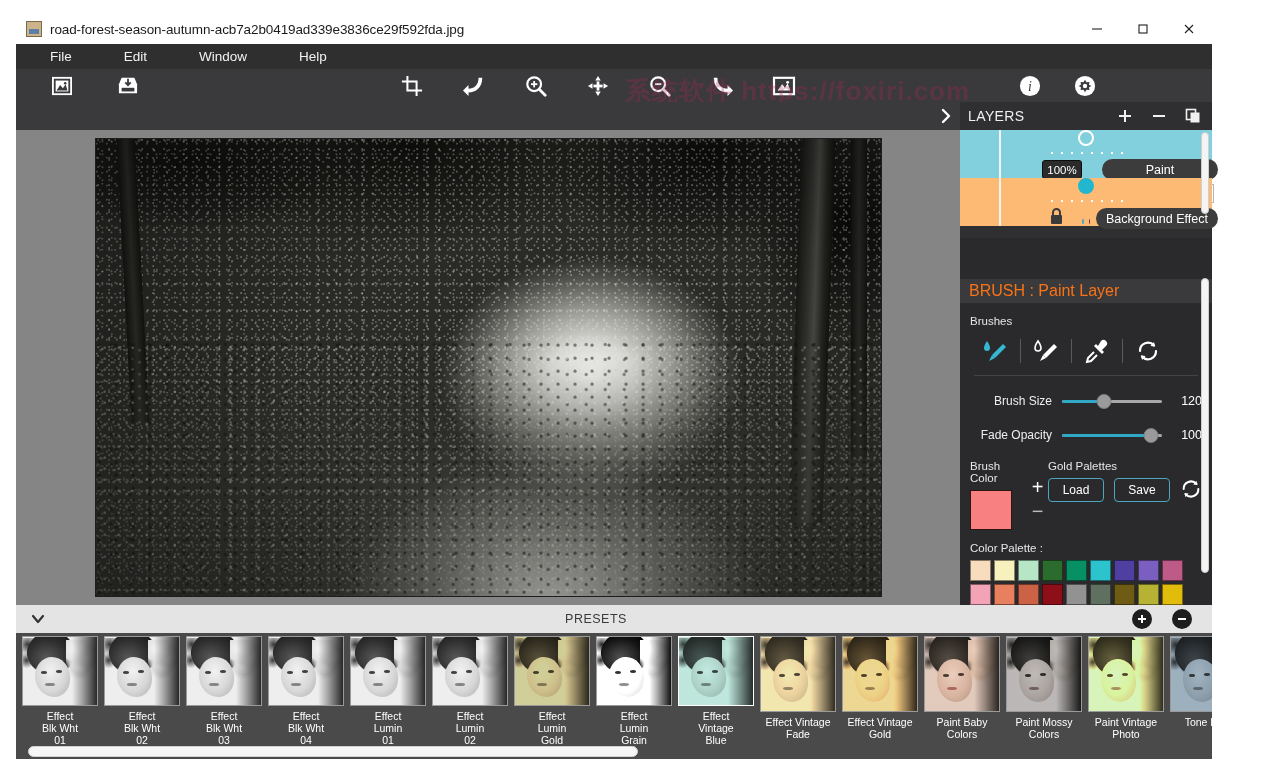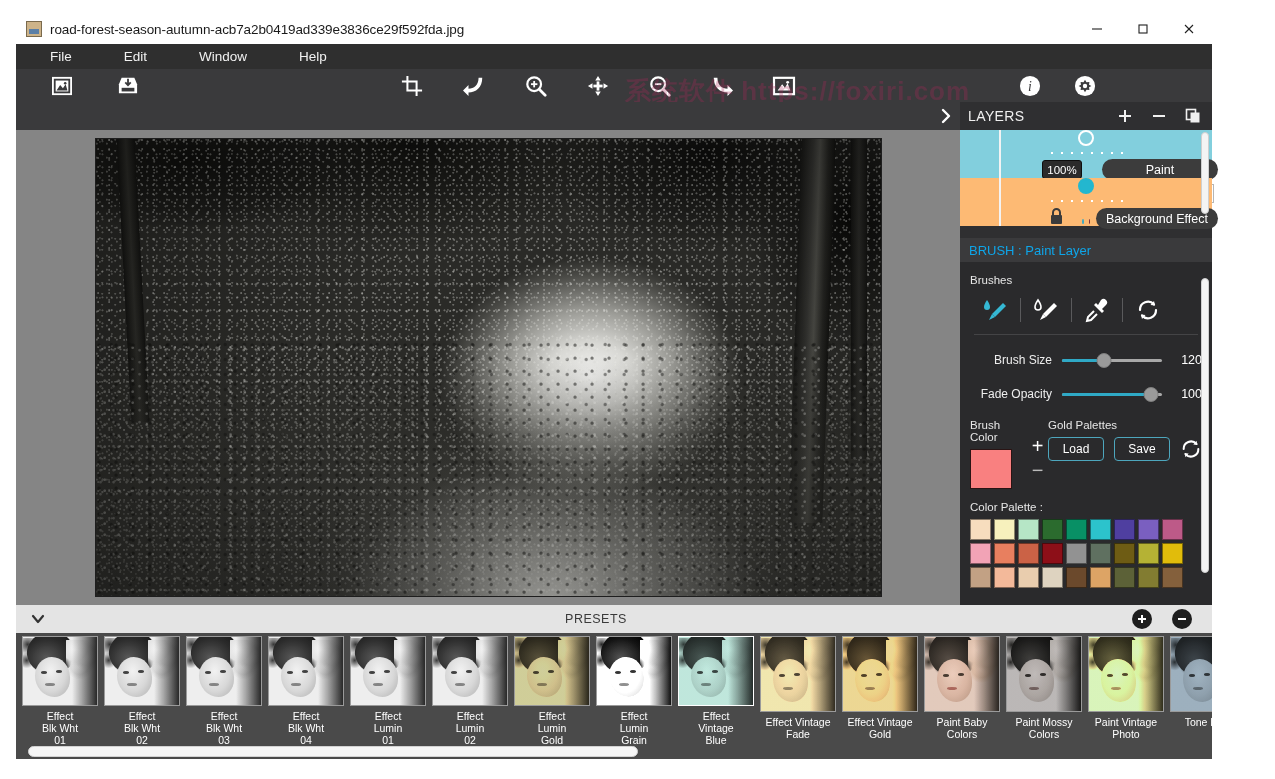--- a/index.html
+++ b/index.html
@@ -259,23 +259,24 @@
     background: #f4f4f4; border: 1px solid #cfcfcf;
   }
 
   
   .brush-panel {
     position: absolute; left: 960px; top: 238px;
     width: 252px; height: 367px;
     background: #2a2a2c;
   }
   .brush-head {
-    height: 24px; background: #3a3a3c; color: #0ea5e9;
+    height: 24px; background: #3a3a3c; color: #f97316;
     display: flex; align-items: center; padding-left: 9px;
-    font-size: 13px;
+    font-size: 16px;
+    margin-top: 41px;
   }
   .brush-body { padding: 12px 10px 0 10px; position: relative; }
   .sec-label { color: #e6e6e6; font-size: 11.5px; margin-bottom: 4px; }
   .brush-icons {
     display: flex; align-items: center; height: 40px; margin-bottom: 4px;
   }
   .bi { width: 50px; display: flex; align-items: center; justify-content: center; color: #ffffff; }
   .bi.active { color: #35b8d4; }
   .bi-sep { width: 1px; height: 24px; background: #5a5a5c; }
   .brush-rule { height: 1px; background: #444446; margin: 2px 4px 12px 4px; }
@@ -296,21 +297,21 @@
   .brush-color-col { width: 72px; }
   .brush-color-swatch {
     width: 42px; height: 40px; background: #f98080; border: 1px solid #2a1414;
     margin-top: 6px;
   }
   .pm-col { width: 26px; display: flex; flex-direction: column;
             align-items: center; justify-content: center; padding-top: 8px; }
   .pm-col .p { color: #ffffff; font-size: 20px; line-height: 16px; }
   .pm-col .m { color: #bbbbbb; font-size: 20px; line-height: 16px; margin-top: 8px; }
   .pal-col { flex: 1; }
-  .pal-btns { display: flex; align-items: center; gap: 10px; margin-top: 6px; border-radius: 12px; }
+  .pal-btns { display: flex; align-items: flex-start; gap: 10px; margin-top: 6px; border-radius: 12px; }
   .pal-btn {
     width: 56px; height: 24px; border: 1px solid #4da6bd; border-radius: 4px;
     color: #ffffff; font-size: 12px; display: flex; align-items: center;
     justify-content: center; background: transparent;
   }
   .pal-reset { color: #ffffff; display: flex; align-items: center; }
 
   .palette-label { color: #e6e6e6; font-size: 11.5px; margin-top: 12px; }
   .swatch-grid {
     margin-top: 6px; display: grid;

